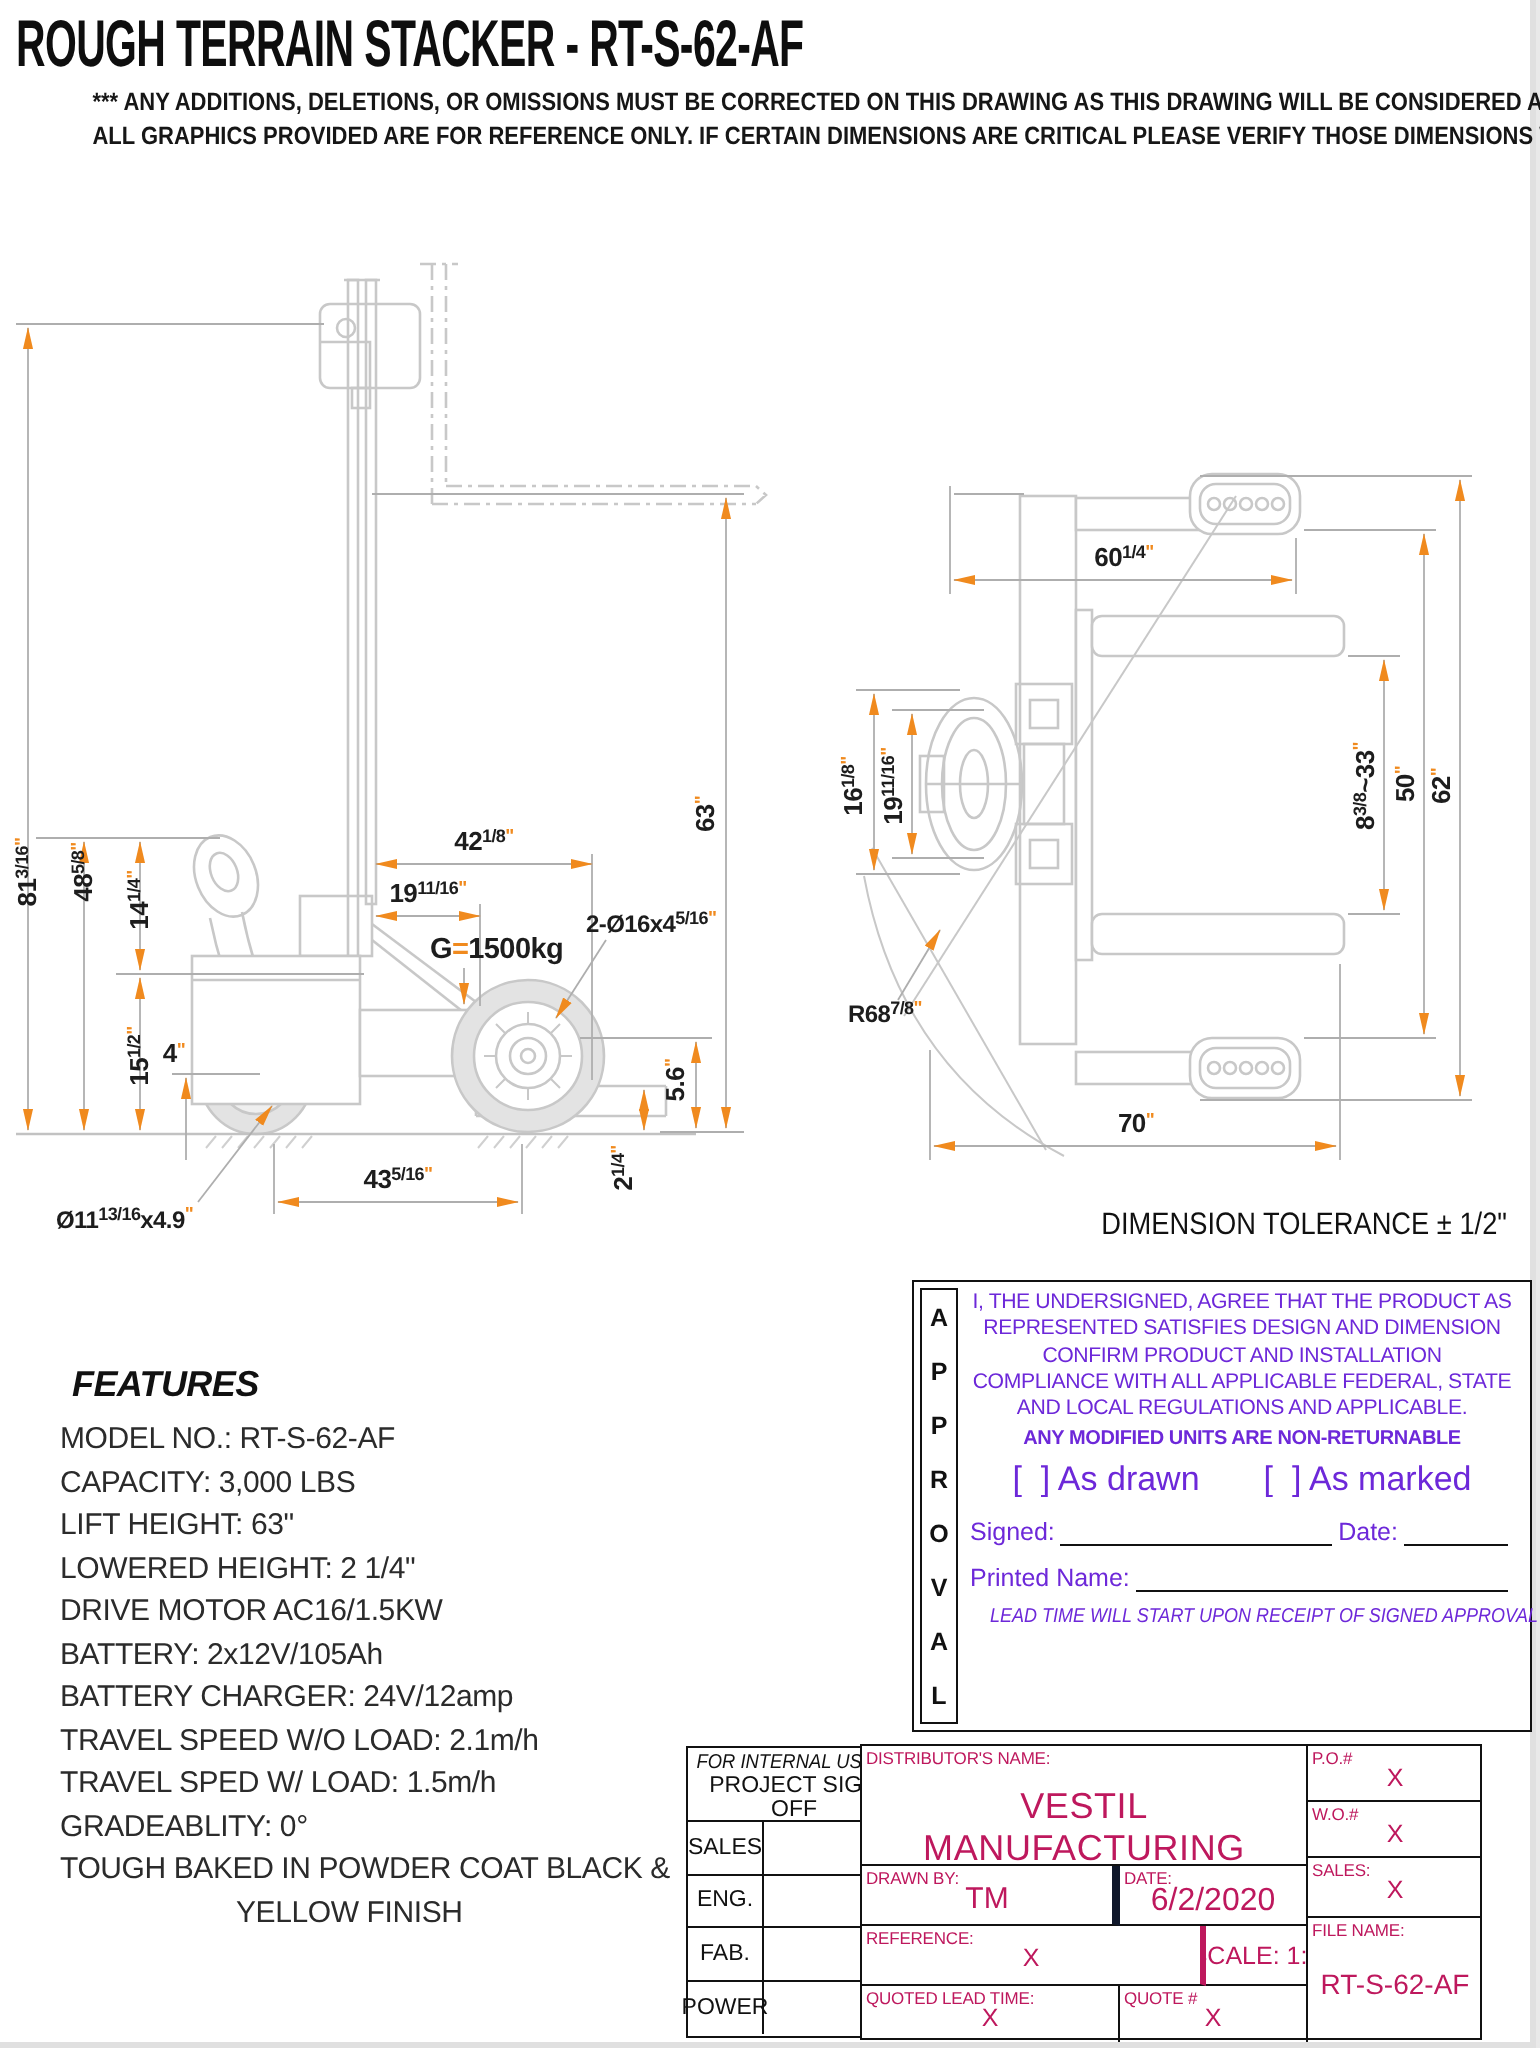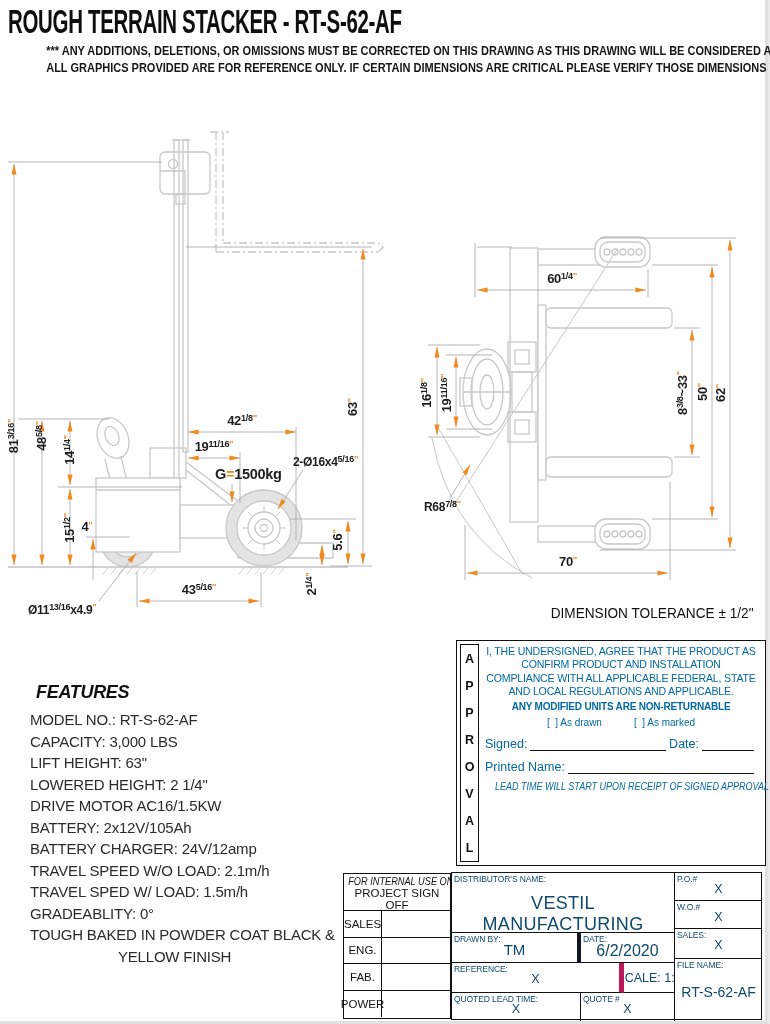--- a/index.html
+++ b/index.html
@@ -13,60 +13,60 @@
   svg .dim{font-family:"Liberation Sans",sans-serif;font-weight:700;font-size:13px;fill:#1d1d1d;letter-spacing:-0.3px;}
   svg .sup{font-size:9px;}
   svg .unit{font-size:9.5px;fill:#f08a1e;}
   svg .lbl{font-family:"Liberation Sans",sans-serif;font-weight:700;font-size:12px;fill:#1d1d1d;letter-spacing:-0.3px;}
   svg .load{font-size:14.5px;}
   svg .eq{fill:#f08a1e;}
   .tolerance{position:absolute;top:604px;right:12px;font-size:15.5px;color:#111;white-space:nowrap;transform:scaleX(0.88);transform-origin:right top;}
   
   .approval{position:absolute;left:456px;top:640px;width:310px;height:226px;border:1.6px solid #111;box-sizing:border-box;background:#fff;}
   .appr-strip{position:absolute;left:3px;top:3px;bottom:3px;width:17px;border:1px solid #111;display:flex;flex-direction:column;align-items:center;justify-content:space-around;font-size:12.5px;font-weight:700;color:#111;}
-  .appr-content{position:absolute;left:24px;right:4px;top:4px;bottom:2px;color:#0369a1;}
+  .appr-content{position:absolute;left:24px;right:4px;top:4px;bottom:2px;color:#6d28d9;}
   .appr-par{text-align:center;font-size:10.6px;line-height:13.3px;letter-spacing:-0.2px;}
   .appr-warning{text-align:center;font-size:10px;font-weight:700;margin-top:3px;letter-spacing:-0.2px;}
-  .appr-checks{display:flex;justify-content:center;gap:32px;font-size:10px;margin-top:5px;}
+  .appr-checks{display:flex;justify-content:center;gap:32px;font-size:17px;margin-top:5px;}
   .appr-checks span{white-space:pre;}
   .appr-row{display:flex;align-items:center;font-size:12.5px;margin-top:9px;padding:0 4px;}
   .blank{border-bottom:1px solid #111;flex:1;margin:0 3px;height:13px;}
   .blank.date-blank{flex:0 0 52px;}
   .appr-lead{font-style:italic;font-size:10px;text-align:center;margin-top:7px;white-space:nowrap;transform:scaleX(0.9);transform-origin:center;}
   
   .features{position:absolute;left:30px;top:682px;color:#2b2b2b;}
   .features h2{margin:0 0 6px 6px;font-size:18px;font-style:italic;font-weight:700;color:#111;letter-spacing:-0.3px;}
   .feat-line{font-size:15px;line-height:21.5px;letter-spacing:-0.2px;white-space:nowrap;}
   .feat-line:last-child{padding-left:88px;}
   
   .signoff{position:absolute;left:343px;top:873px;width:108px;height:146px;border:1.3px solid #111;box-sizing:border-box;background:#fff;color:#111;}
   .so-head{height:37px;border-bottom:1px solid #111;text-align:center;box-sizing:border-box;padding-top:2px;}
   .so-head .l1{font-style:italic;font-size:10px;white-space:nowrap;transform:scaleX(0.92);transform-origin:center;display:block;}
   .so-head .l2{font-size:11.5px;display:block;}
   .so-row{height:26.6px;border-bottom:1px solid #111;display:flex;box-sizing:border-box;}
   .so-row:last-child{border-bottom:none;}
   .so-label{width:38px;border-right:1px solid #111;display:flex;align-items:center;justify-content:center;font-size:11.5px;white-space:nowrap;transform-origin:center;box-sizing:border-box;}
   .so-blank{flex:1;}
   
-  .tblock{position:absolute;left:451px;top:872px;width:311px;height:148px;border:1.3px solid #111;box-sizing:border-box;background:#fff;color:#0c4a6e;}
+  .tblock{position:absolute;left:430px;top:872px;width:311px;height:148px;border:1.3px solid #111;box-sizing:border-box;background:#fff;color:#be185d;}
   .tb-cell{position:absolute;box-sizing:border-box;overflow:hidden;}
   .tb-label{font-size:8.5px;letter-spacing:-0.1px;padding:1px 0 0 2px;}
   .tb-value{text-align:center;font-size:13px;}
   .cell-distributor{left:0;top:0;width:223px;height:60px;border-right:1px solid #111;border-bottom:1px solid #111;}
   .cell-distributor .tb-value{font-size:18px;margin-top:9px;letter-spacing:0.3px;}
   .cell-po{left:223px;top:0;width:87px;height:28px;border-bottom:1px solid #111;}
   .cell-wo{left:223px;top:28px;width:87px;height:28px;border-bottom:1px solid #111;}
   .cell-sales{left:223px;top:56px;width:87px;height:30px;border-bottom:1px solid #111;}
   .cell-file{left:223px;top:86px;width:87px;height:60px;}
   .cell-file .tb-value{font-size:14px;margin-top:14px;}
   .cell-drawn{left:0;top:60px;width:129px;height:30px;border-right:4px solid #0f172a;border-bottom:1px solid #111;}
   .cell-drawn .tb-value{font-size:15px;margin-top:-3px;}
   .cell-date{left:129px;top:60px;width:94px;height:30px;border-right:1px solid #111;border-bottom:1px solid #111;}
   .cell-date .tb-value{font-size:16px;margin-top:-2px;}
-  .cell-ref{left:0;top:90px;width:172px;height:30px;border-right:5px solid #be185d;border-bottom:1px solid #111;}
+  .cell-ref{left:0;top:90px;width:172px;height:30px;border-right:3px solid #be185d;border-bottom:1px solid #111;}
   .cell-scale{left:172px;top:90px;width:51px;height:30px;border-right:1px solid #111;border-bottom:1px solid #111;display:flex;align-items:center;justify-content:center;font-size:12.5px;white-space:nowrap;transform-origin:center;}
   .cell-quoted{left:0;top:120px;width:129px;height:28px;border-right:1px solid #111;}
   .cell-quote{left:129px;top:120px;width:94px;height:28px;border-right:1px solid #111;}
   .tb-x{text-align:center;font-size:12.5px;margin-top:-2px;}
 </style>
 </head>
 <body>
 
 <div class="page">
 
@@ -263,20 +263,21 @@
       <span>P</span>
       <span>R</span>
       <span>O</span>
       <span>V</span>
       <span>A</span>
       <span>L</span>
     </div>
     <div class="appr-content">
       <div class="appr-par">
         <div>I, THE UNDERSIGNED, AGREE THAT THE PRODUCT AS</div>
+        <div>REPRESENTED SATISFIES DESIGN AND DIMENSION</div>
         <div>CONFIRM PRODUCT AND INSTALLATION</div>
         <div>COMPLIANCE WITH ALL APPLICABLE FEDERAL, STATE</div>
         <div>AND LOCAL REGULATIONS AND APPLICABLE.</div>
       </div>
       <div class="appr-warning">ANY MODIFIED UNITS ARE NON-RETURNABLE</div>
       <div class="appr-checks">
         <span>[  ] As drawn</span>
         <span>[  ] As marked</span>
       </div>
       <div class="appr-row">

